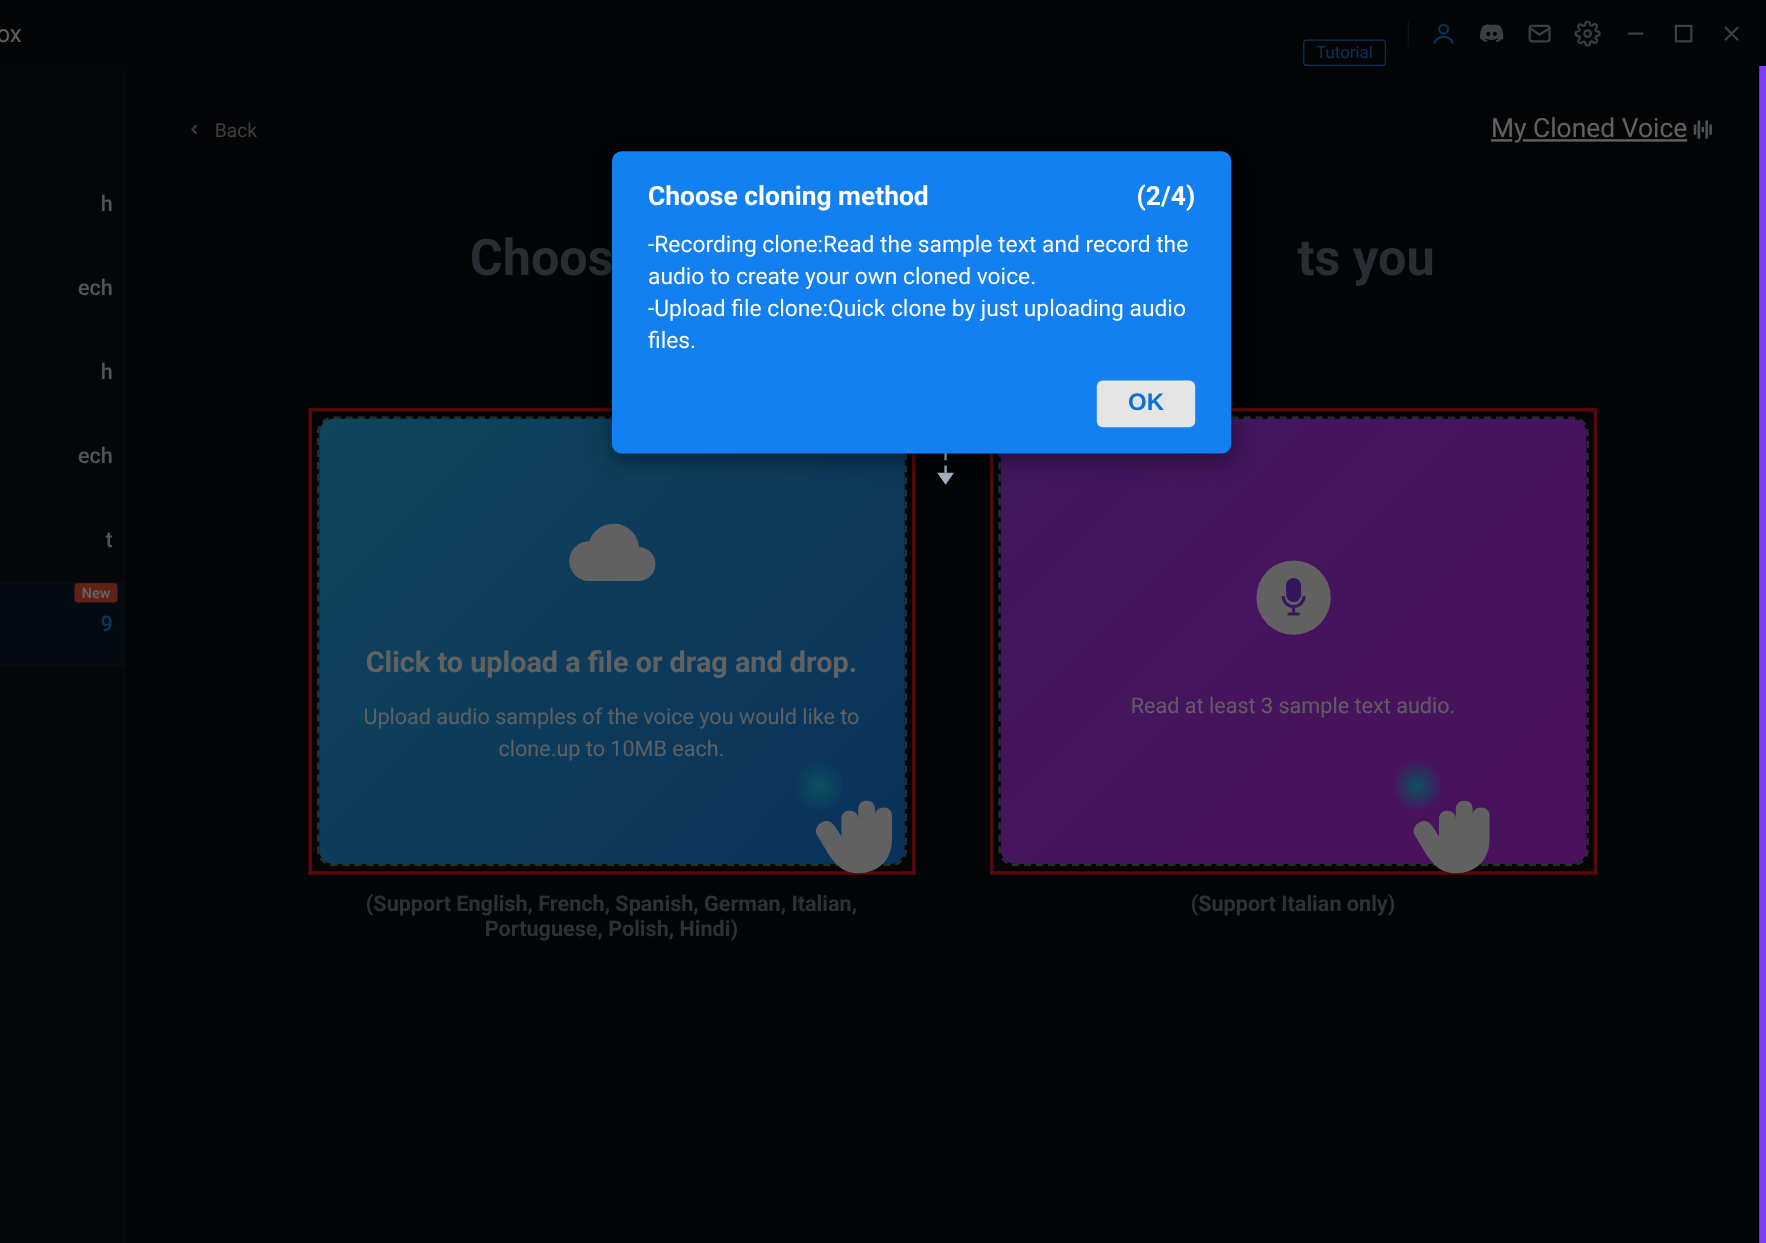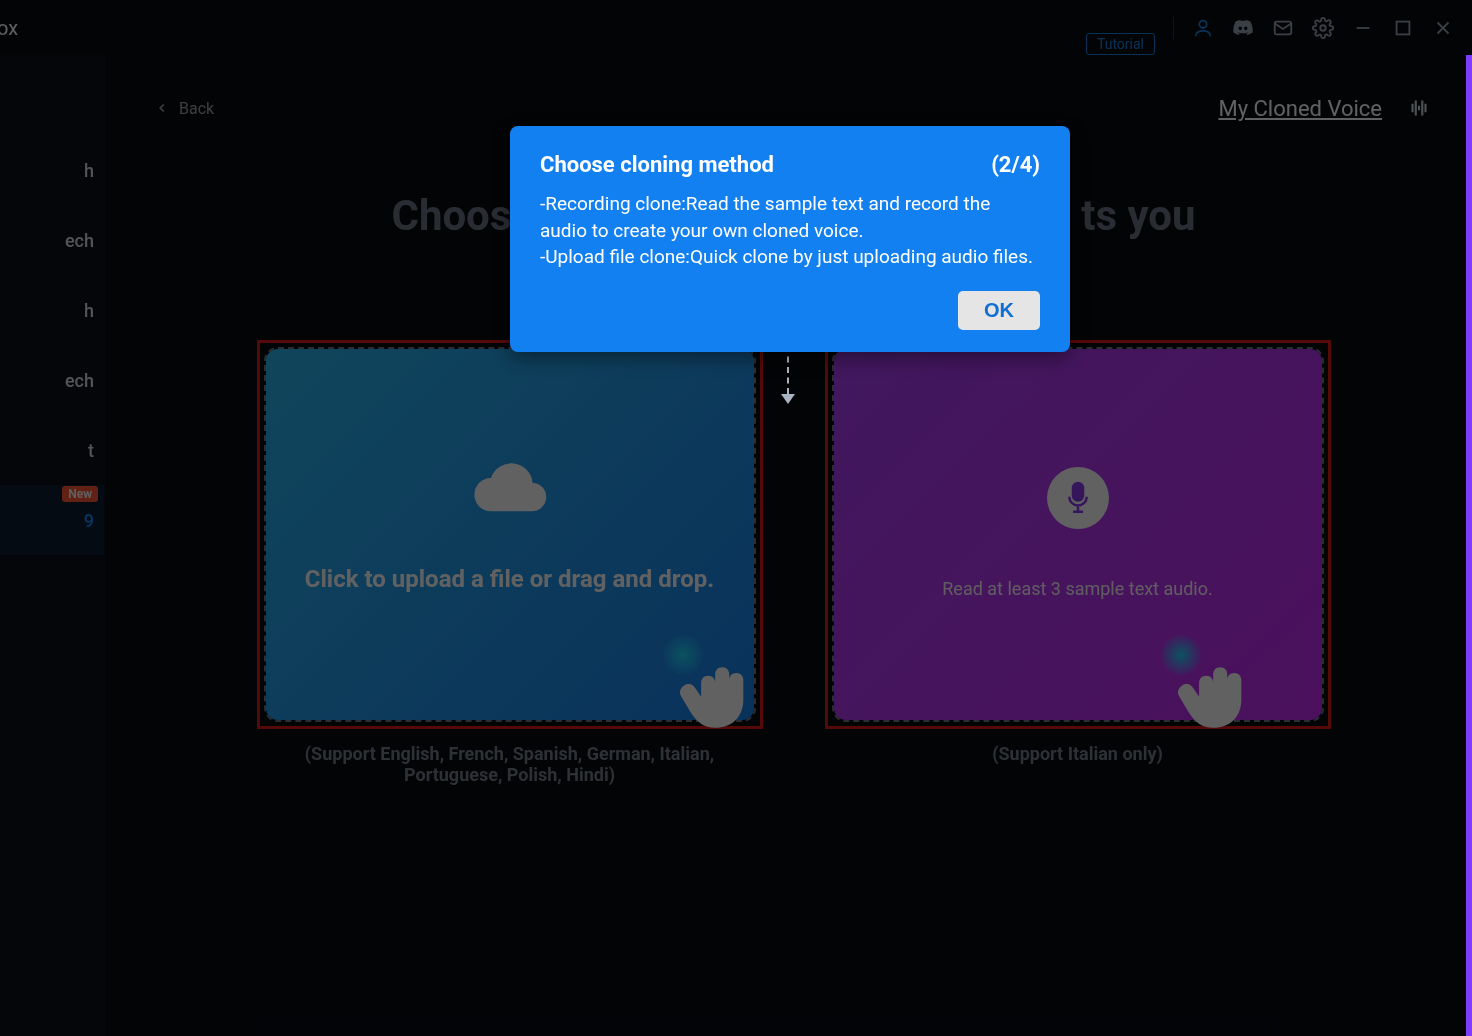--- a/index.html
+++ b/index.html
@@ -63,21 +63,21 @@
   .content {
     position: absolute; left: 105px; right: 0; top: 55px; bottom: 0;
     padding: 40px 40px 0 50px;
     z-index: 1;
   }
   .topbar {
     display:flex; align-items:center; justify-content:space-between;
     margin-bottom: 70px;
   }
   .back-btn { display:flex; align-items:center; gap:10px; color:#a3a3a3; font-size: 16px; }
-  .right-links { display:flex; align-items:center; gap:24px; }
+  .right-links { display:flex; align-items:flex-start; }
   .my-cloned { color:#fff; font-size: 22px; text-decoration: underline; }
   .wave-icon { width: 26px; height: 26px; color:#cbd2dd; }
   .page-head {
     text-align:center; color:#6d7686; font-size: 42px; font-weight:700;
     margin-bottom: 100px;
   }
   .cards {
     display:flex; gap: 62px; justify-content:center;
     position: relative; z-index: 20;
   }
@@ -123,21 +123,21 @@
   }
   .hand-cursor .pulse {
     position:absolute; top:0; left:0; width:40px; height:40px;
     border-radius:50%;
     background: radial-gradient(circle, #1ed7ff 0%, rgba(30,215,255,0.1) 70%, transparent 72%);
   }
   .hand-cursor svg.hand { position:absolute; top:14px; left:10px; width:90px; height:90px; }
   .tooltip {
     position:absolute; z-index: 40;
     left: 510px; top: 126px;
-    width: 560px;
+    width: 516px;
     background:#1380f1;
     border-radius: 8px;
     padding: 26px 30px 22px 30px;
     color:#fff;
     box-shadow: 0 6px 18px rgba(0,0,0,.4);
   }
   .tooltip-head { display:flex; justify-content:space-between; font-size: 22px; font-weight:700; margin-bottom:14px; }
   .tooltip-body { font-size: 19px; line-height: 1.4; margin-bottom:20px; }
   .tooltip-ok {
     float:right; background:#e5e5e5; color:#0f6fd4;
@@ -266,20 +266,21 @@
     <div class="col">
       <div class="highlight-box">
         <div class="dashed-wrap">
           <div class="card card-blue">
             <div class="card-icon-cloud">
               <svg viewBox="0 0 64 48" fill="#fff">
                   <path d="M51 20a18 18 0 0 0-35-4A14 14 0 0 0 16 44h34a12 12 0 0 0 1-24Zm-19 2-10 10h6v10h8V32h6Z"></path>
                 </svg>
             </div>
             <div class="card-title">Click to upload a file or drag and drop.</div>
+            <div class="card-sub">Upload audio samples of the voice you would like to clone.up to 10MB each.</div>
           </div>
         </div>
       </div>
       <div class="support-text">(Support English, French, Spanish, German, Italian, Portuguese, Polish, Hindi)</div>
       <div class="hand-cursor" style="bottom:40px; right:-10px;">
         <div class="pulse"></div>
         <svg class="hand" viewBox="0 0 64 64" fill="#fff">
             <path d="M20 24c0-3 2-5 5-5s5 2 5 5v-6c0-3 2-5 5-5s5 2 5 5v4c0-3 2-5 5-5s5 2 5 5v14c0 12-8 20-20 20-8 0-13-4-18-12l-6-10c-2-3-1-6 2-8s6-1 8 2l4 6V24Z"></path>
           </svg>
       </div>

